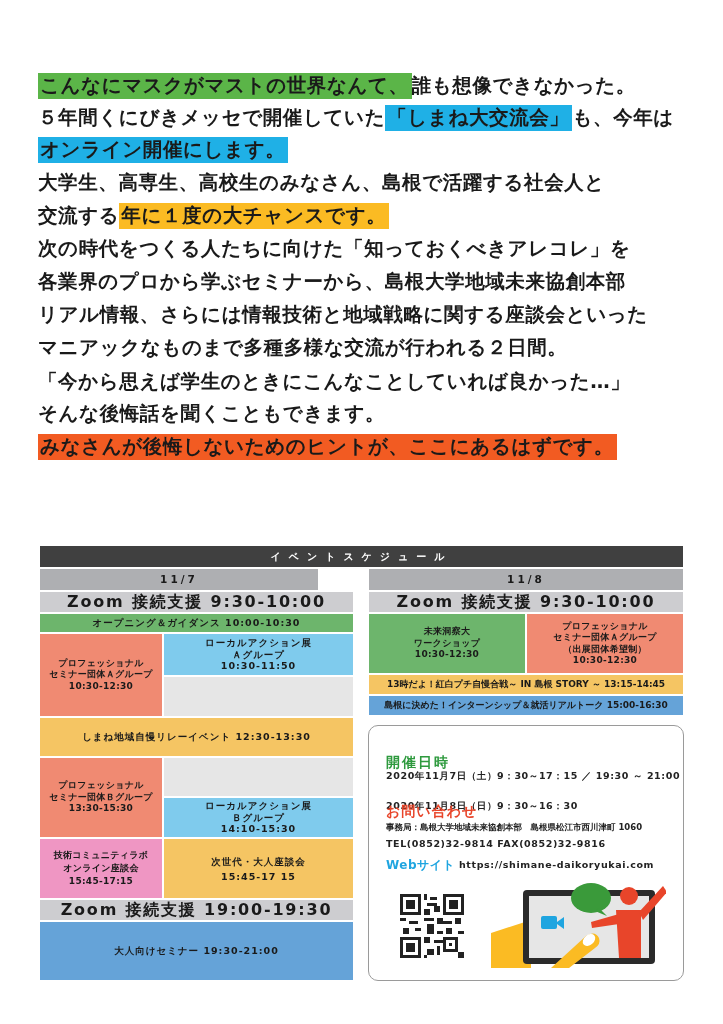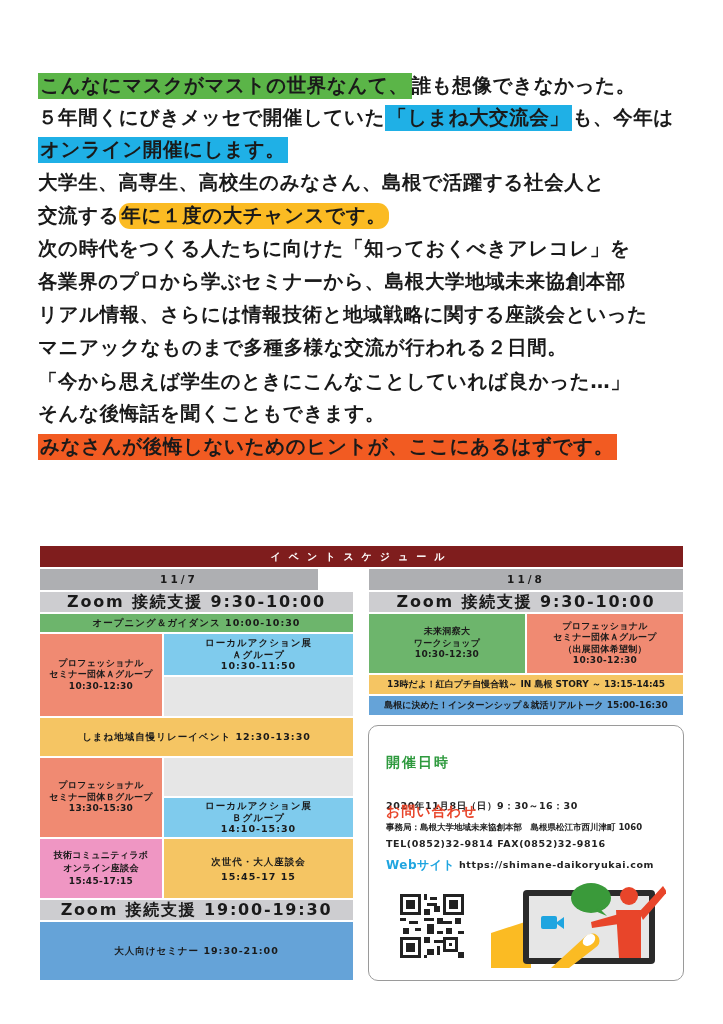--- a/index.html
+++ b/index.html
@@ -4,25 +4,25 @@
 <style>
   * { box-sizing: border-box; margin: 0; padding: 0; }
   html, body { width: 723px; height: 1024px; background: #ffffff; overflow: hidden; }
   body { position: relative; font-family: "DejaVu Sans", "Liberation Sans", sans-serif; color: #1a1a1a; }
 
   .intro { position: absolute; left: 38px; top: 73px; width: 660px; }
   .line { position: absolute; left: 0; height: 26px; font-size: 19.5px; font-weight: bold; line-height: 26px; white-space: nowrap; letter-spacing: 0.6px; }
   .hl { display: inline-block; padding: 0 3px 0 2px; }
   .hl-green { background: #5bb548; }
   .hl-blue { background: #1fb0e6; }
-  .hl-yellow { background: #fbbb23; border-radius: 11px; }
+  .hl-yellow { background: #fbbb23; }
   .hl-orange { background: #f25b22; }
 
   .blk { position: absolute; display: flex; align-items: center; justify-content: center; flex-direction: column; text-align: center; font-weight: bold; font-size: 9.5px; line-height: 11.5px; color: #1a1a1a; letter-spacing: 1px; }
-  .c-header { background: #7f1d1d; color: #ffffff; letter-spacing: 8px; font-size: 10px; }
+  .c-header { background: #404040; color: #ffffff; letter-spacing: 8px; font-size: 10px; }
   .c-day { background: #aeafb2; font-size: 10.5px; letter-spacing: 3px; }
   .c-zoom { background: #cdcdd0; font-size: 16px; letter-spacing: 1.8px; }
   .c-green { background: #6db56c; }
   .c-salmon { background: #f08a72; }
   .c-blue { background: #7fcbed; }
   .c-gray { background: #e6e6e6; }
   .c-yellow { background: #f5c563; }
   .c-pink { background: #ef96c3; }
   .c-steel { background: #65a3d8; }
   .small { font-size: 9px; letter-spacing: 0.3px; }
@@ -119,20 +119,21 @@
   <div>セミナー団体Ａグループ</div>
   <div>（出展団体希望制）</div>
   <div>10:30-12:30</div>
 </div>
 
 <div class="blk c-yellow small" style="left:369px;top:675px;width:314px;height:19px;letter-spacing:0;">13時だよ！紅白プチ自慢合戦～ IN 島根 STORY ～ 13:15-14:45</div>
 <div class="blk c-steel small" style="left:369px;top:696px;width:314px;height:19px;letter-spacing:0;">島根に決めた！インターンシップ＆就活リアルトーク 15:00-16:30</div>
 
 <div class="info">
   <div class="info-h" style="left:17px;top:28px;color:#2e9a3e;">開催日時</div>
+  <div class="info-t" style="left:17px;top:44px;">2020年11月7日（土）9：30～17：15 ／ 19:30 ～ 21:00</div>
   <div class="info-t" style="left:17px;top:54px;margin-top:20px;">2020年11月8日（日）9：30～16：30</div>
   <div class="info-h" style="left:17px;top:77px;color:#e8452a;letter-spacing:1px;">お問い合わせ</div>
   <div class="info-t" style="left:17px;top:96px;font-size:8.5px;letter-spacing:0;">事務局：島根大学地域未来協創本部　島根県松江市西川津町 1060</div>
   <div class="info-t" style="left:17px;top:112px;">TEL(0852)32-9814 FAX(0852)32-9816</div>
   <div class="info-h" style="left:17px;top:131px;color:#1fa5e0;font-size:12px;letter-spacing:0.5px;">Webサイト</div>
   <div class="info-t" style="left:90px;top:133px;">https://shimane-daikoryukai.com</div>
 
   <svg class="qr" viewBox="0 0 21 21" shape-rendering="crispEdges">
     <rect x="0" y="0" width="21" height="21" fill="#fff"></rect>
     <g fill="#222">

